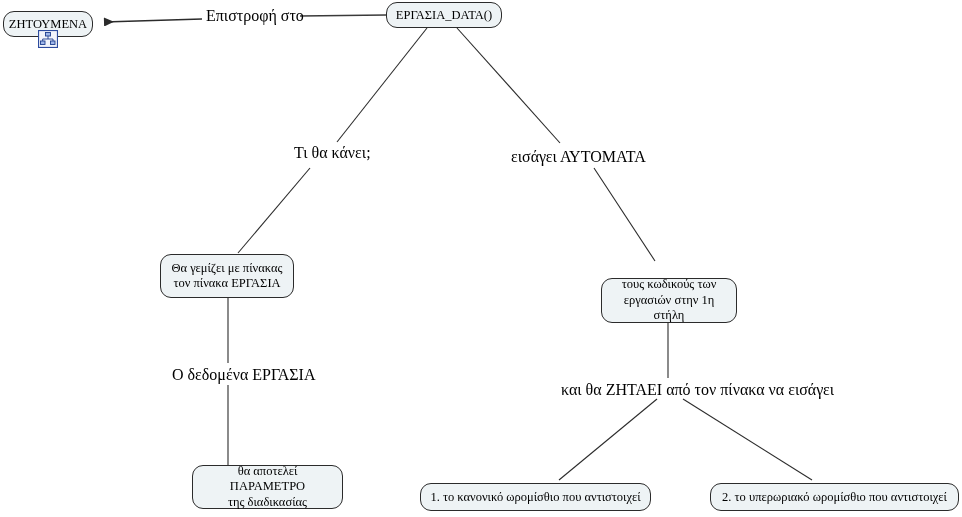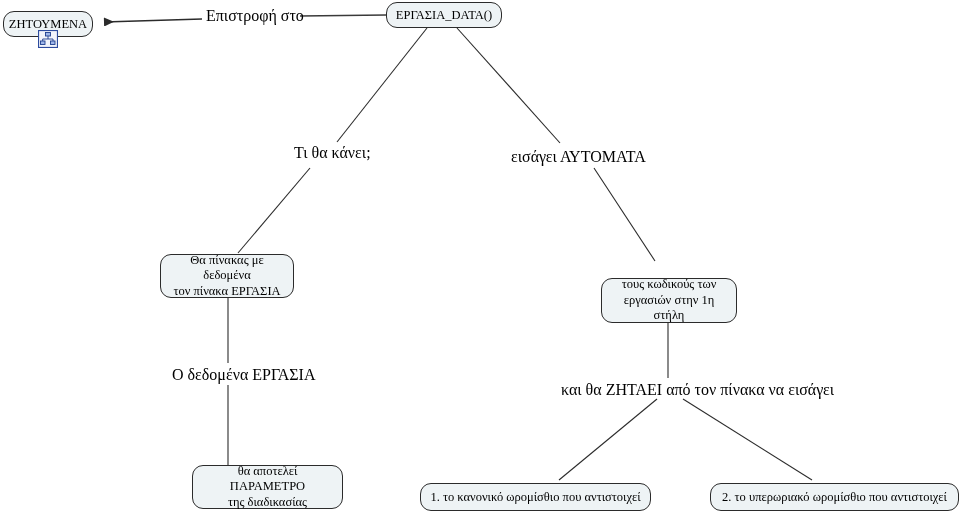--- a/index.html
+++ b/index.html
@@ -106,21 +106,21 @@
       <rect x="12.5" y="11" width="4.5" height="3.5" fill="#9fb6e8" stroke="#1f3f8f" stroke-width="0.9"></rect>
       <path d="M10,6 L10,9 M4.7,11 L4.7,9 L15,9 L15,11" fill="none" stroke="#1f3f8f" stroke-width="0.9"></path>
     </svg>
   </span>
 
   <div class="node single" style="left:386px; top:2px; width:116px; height:26px;">
     <span>ΕΡΓΑΣΙΑ_DATA()</span>
   </div>
 
   <div class="node" style="left:160px; top:254px; width:134px; height:44px;">
-    <span>Θα πίνακας με δεδομένα
+    <span>Θα γεμίζει με πίνακας
 τον πίνακα ΕΡΓΑΣΙΑ</span>
   </div>
 
   <div class="node" style="left:601px; top:262px; width:136px; height:45px;margin-top:16px;">
     <span>τους κωδικούς των
 εργασιών στην 1η στήλη</span>
   </div>
 
   <div class="node" style="left:156px; top:465px; width:151px; height:44px;margin-left:36px;">
     <span>θα αποτελεί ΠΑΡΑΜΕΤΡΟ

